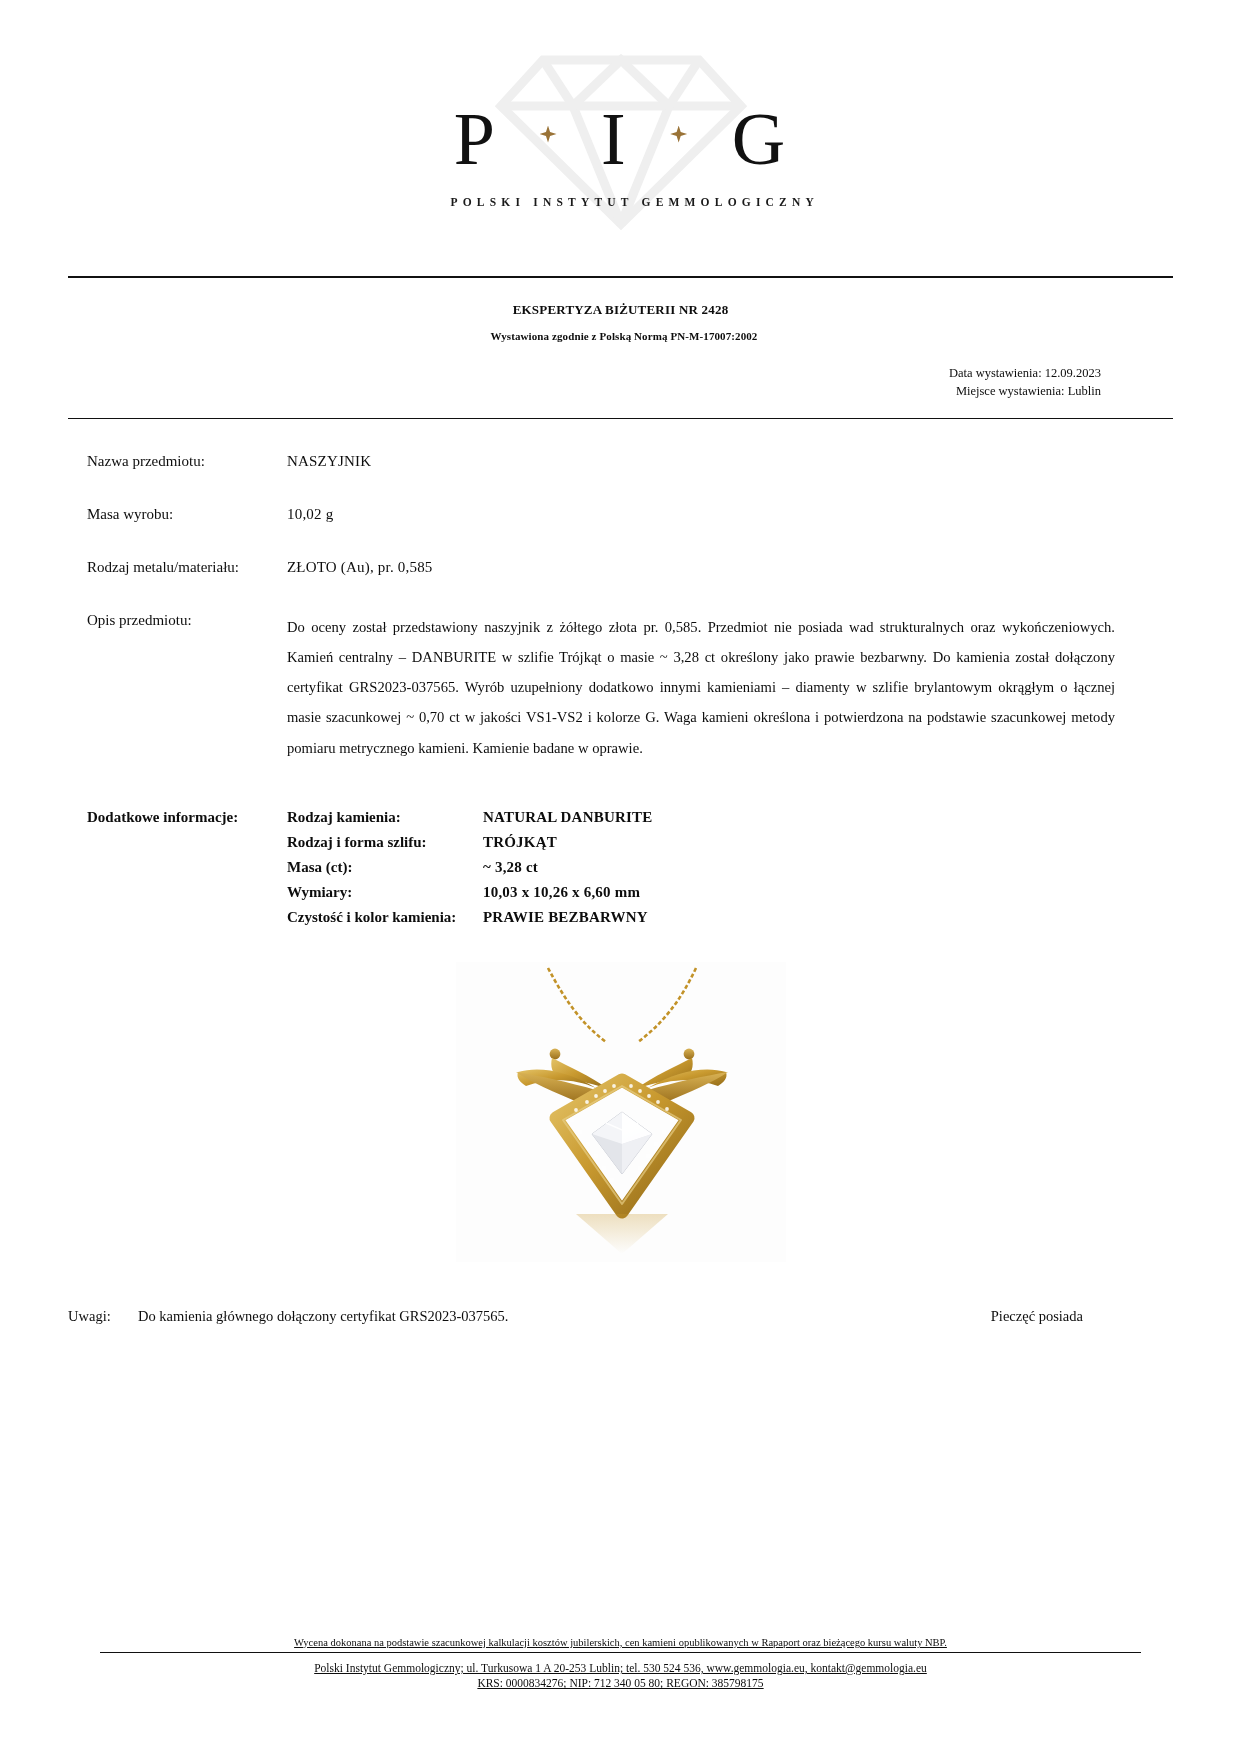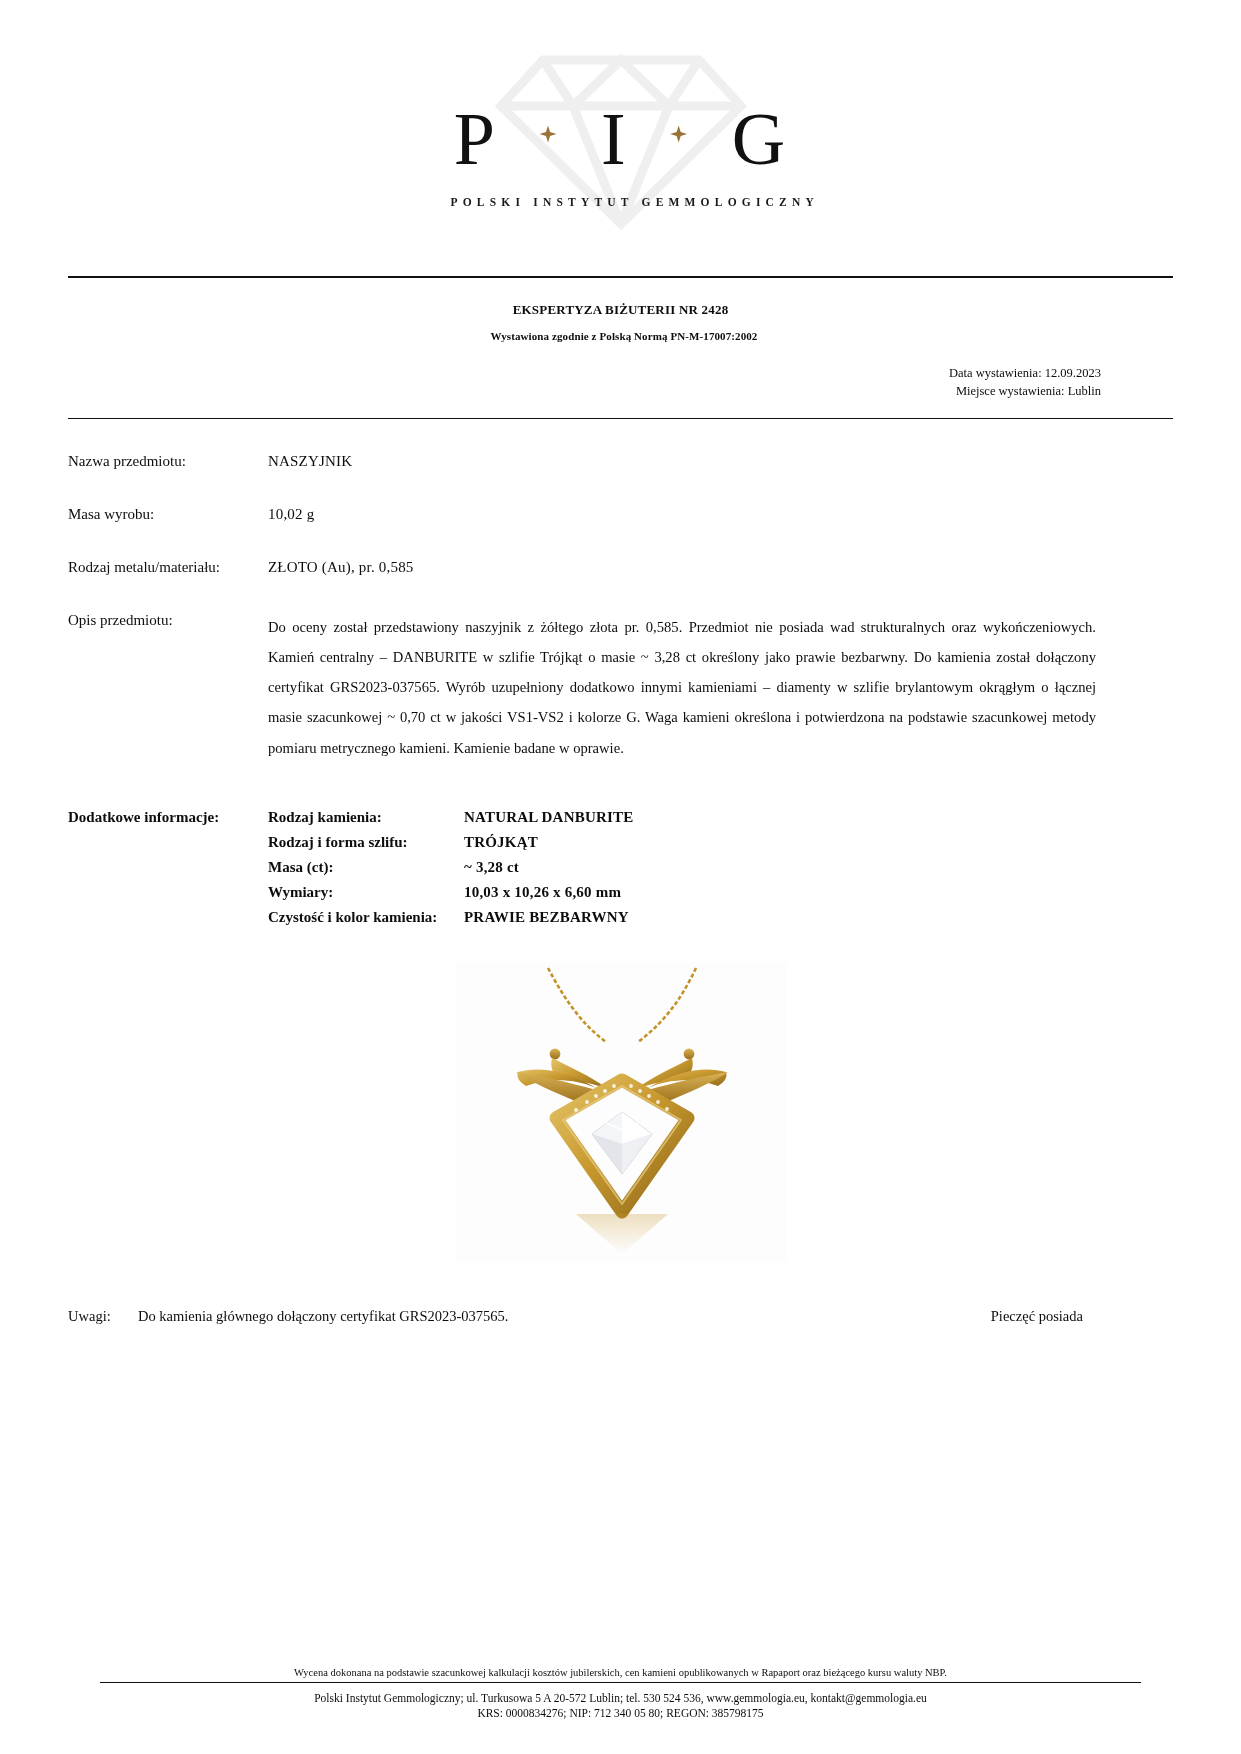--- a/index.html
+++ b/index.html
@@ -100,21 +100,21 @@
   .issue-meta {
     text-align: right;
     margin: 22px 140px 0 0;
     font-size: 12.5px;
     line-height: 1.45;
   }
 
   .rule-2 { margin-top: 18px; }
 
   
-  .fields { margin: 34px 68px 0 68px; }
+  .fields { margin: 34px 68px 0 87px; }
   .field-row {
     display: flex;
     align-items: flex-start;
     margin-bottom: 36px;
   }
   .field-label {
     width: 200px;
     flex: 0 0 200px;
     font-size: 15px;
   }
@@ -157,21 +157,22 @@
     margin: 46px 68px 0 68px;
   }
   .remarks-label { font-size: 14.5px; width: 70px; flex: 0 0 70px; }
   .remarks-text { font-size: 14.5px; flex: 1; }
   .stamp-label { font-size: 14.5px; white-space: nowrap; padding-right: 90px; }
 
   
   .footer {
     position: absolute;
     left: 0; right: 0;
-    bottom: 78px;
+    bottom: 108px;
+    text-decoration: underline;
   }
   .footer-note {
     text-align: center;
     font-size: 10.5px;
     margin-bottom: 4px;
   }
   .footer-rule { border-top: 1.5px solid #111; margin: 0 100px 8px 100px; height: 0; }
   .footer-line {
     text-align: center;
     font-size: 11.5px;
@@ -350,17 +351,17 @@
 
   <div class="remarks-row">
     <div class="remarks-label">Uwagi:</div>
     <div class="remarks-text">Do kamienia głównego dołączony certyfikat GRS2023-037565.</div>
     <div class="stamp-label">Pieczęć posiada</div>
   </div>
 
   <div class="footer">
     <div class="footer-note">Wycena dokonana na podstawie szacunkowej kalkulacji kosztów jubilerskich, cen kamieni opublikowanych w Rapaport oraz bieżącego kursu waluty NBP.</div>
     <div class="footer-rule"></div>
-    <div class="footer-line">Polski Instytut Gemmologiczny; ul. Turkusowa 5 A 20-572 Lublin; tel. 530 524 536, www.gemmologia.eu, kontakt@gemmologia.eu</div>
+    <div class="footer-line">Polski Instytut Gemmologiczny; ul. Turkusowa 1 A 20-253 Lublin; tel. 530 524 536, www.gemmologia.eu, kontakt@gemmologia.eu</div>
     <div class="footer-line">KRS: 0000834276; NIP: 712 340 05 80; REGON: 385798175</div>
   </div>
 
 </div>
 
 </body></html>

